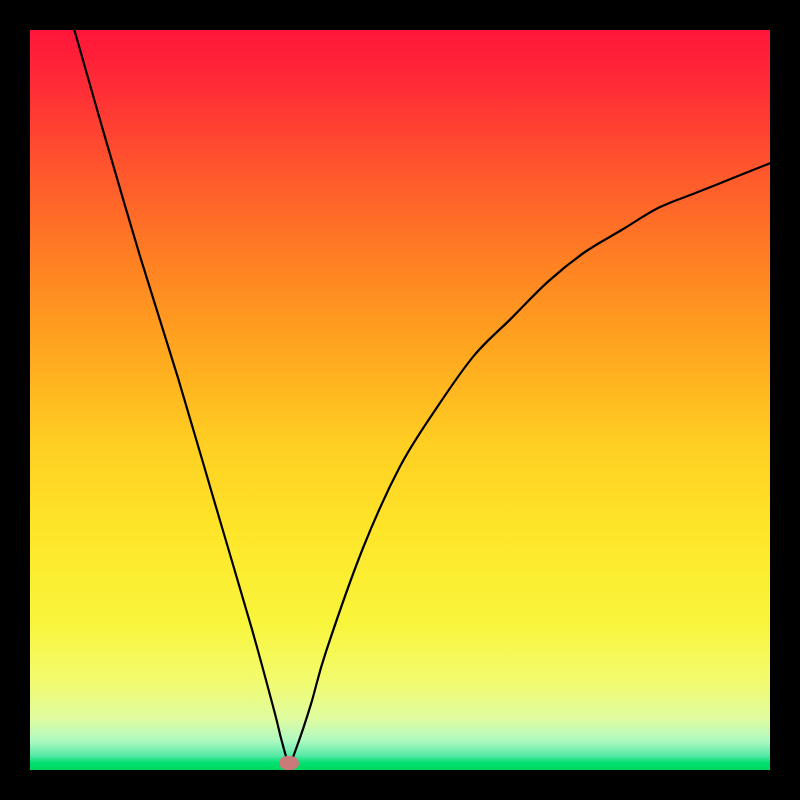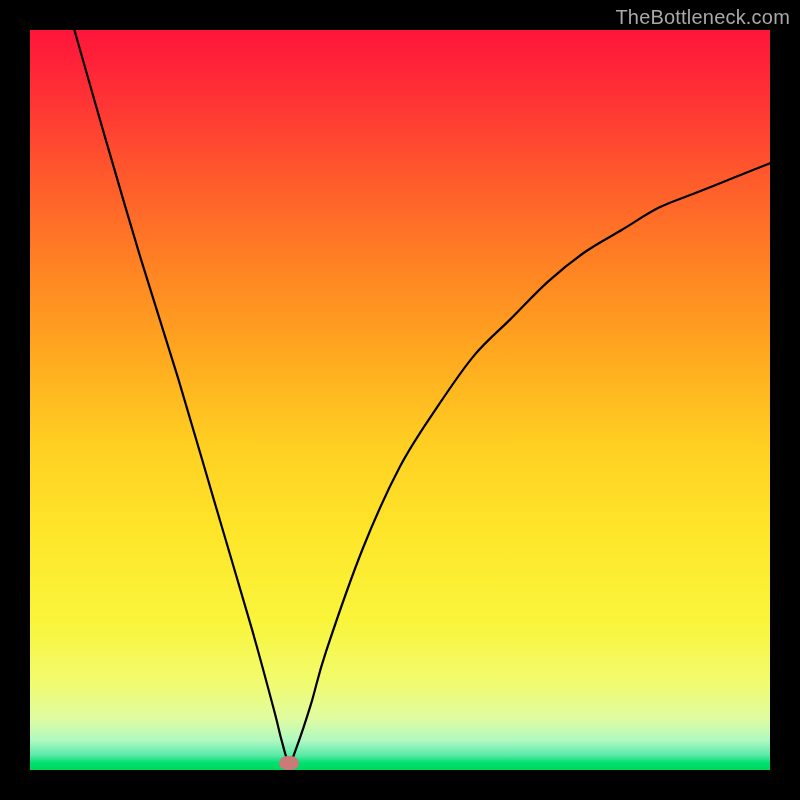--- a/index.html
+++ b/index.html
@@ -68,14 +68,13 @@
 </head>
 <body>
 
 <div class="frame">
   <div class="plot-area">
     <svg class="curve" viewBox="0 0 740 740" preserveAspectRatio="none">
       <path d="M 44.40 0.00 C 49.33 17.27 62.90 65.37 74.00 103.60 C 85.10 141.83 98.67 188.70 111.00 229.40 C 123.33 270.10 135.67 307.10 148.00 347.80 C 160.33 388.50 172.67 431.67 185.00 473.60 C 197.33 515.53 212.13 564.87 222.00 599.40 C 231.87 633.93 239.27 662.30 244.20 680.80 C 249.13 699.30 249.13 701.77 251.60 710.40 C 254.07 719.03 256.53 731.37 259.00 732.60 C 261.47 733.83 262.70 727.67 266.40 717.80 C 270.10 707.93 276.27 689.43 281.20 673.40 C 286.13 657.37 287.37 647.50 296.00 621.60 C 304.63 595.70 320.67 548.83 333.00 518.00 C 345.33 487.17 357.67 460.03 370.00 436.60 C 382.33 413.17 394.67 395.90 407.00 377.40 C 419.33 358.90 431.67 340.40 444.00 325.60 C 456.33 310.80 468.67 300.93 481.00 288.60 C 493.33 276.27 505.67 262.70 518.00 251.60 C 530.33 240.50 542.67 230.63 555.00 222.00 C 567.33 213.37 579.67 207.20 592.00 199.80 C 604.33 192.40 616.67 183.77 629.00 177.60 C 641.33 171.43 653.67 167.73 666.00 162.80 C 678.33 157.87 690.67 152.93 703.00 148.00 C 715.33 143.07 733.83 135.67 740.00 133.20" fill="none" stroke="#000000" stroke-width="2.2" stroke-linecap="round" stroke-linejoin="round"></path>
     </svg>
     <div class="marker" style="left: 259px; top: 732.6px; background: rgb(203, 122, 122);"></div>
   </div>
-  <div class="credit">TheBottleneck.com</div>
 </div>
 
 </body></html>

